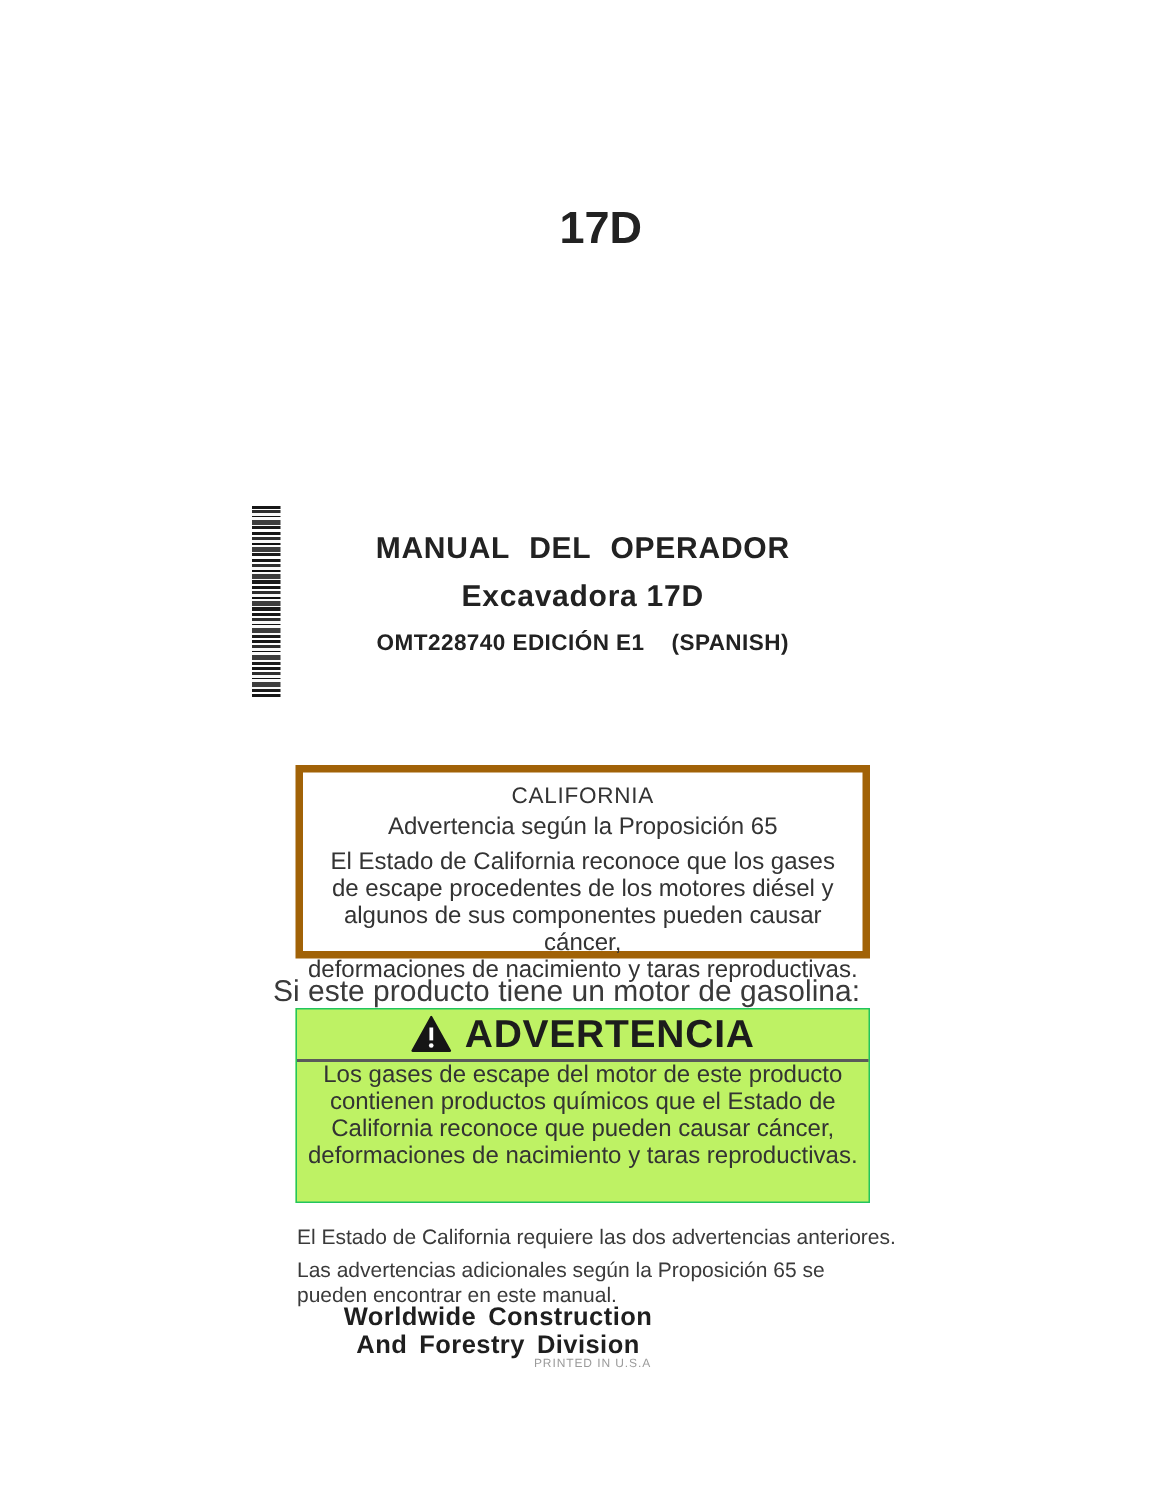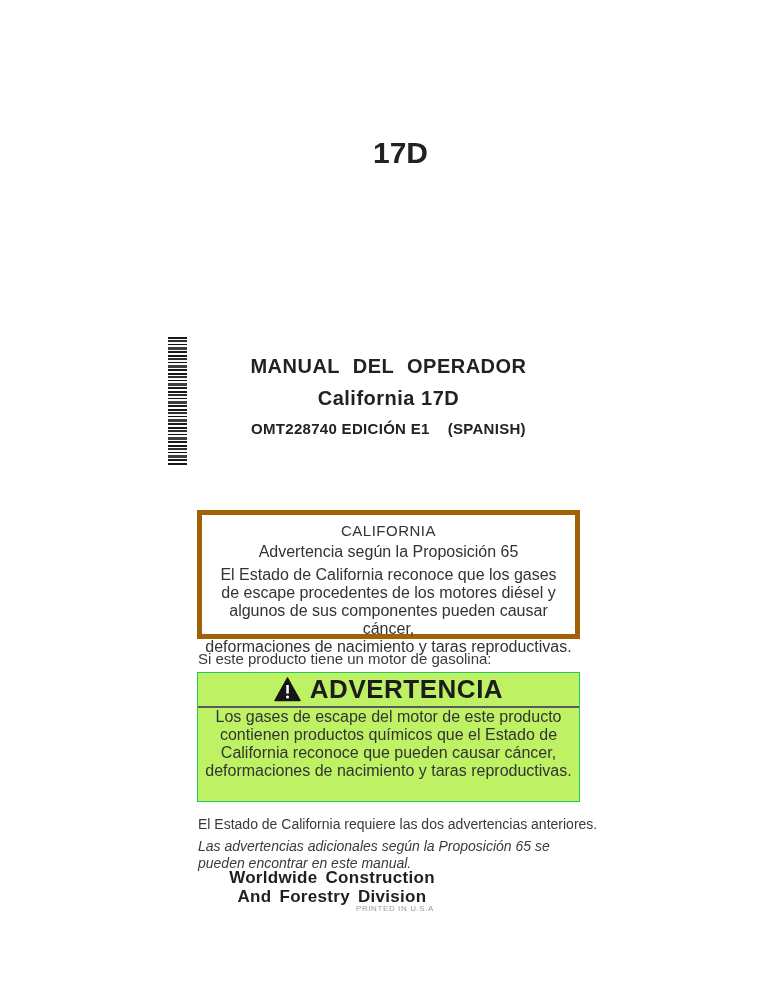--- a/index.html
+++ b/index.html
@@ -39,38 +39,38 @@
   
   .cal-box {
     position:absolute; left:197px; top:510px; width:383px; height:129px;
     border:5px solid #a16207; box-sizing:border-box; text-align:center; color:#333;
   }
   .cal-title { font-size:15px; letter-spacing:0.5px; margin-top:7px; line-height:17px; }
   .cal-sub   { font-size:16px; margin-top:4px; line-height:18px; }
   .cal-body  { font-size:16px; line-height:18px; margin-top:5px; }
 
   
-  .gas-note { position:absolute; left:198px; top:650px; font-size:15px; color:#3a3a3a; }
+  .gas-note { position:absolute; left:182px; top:650px; font-size:20px; color:#3a3a3a; }
 
   
   .warn-box {
     position:absolute; left:197px; top:672px; width:383px; height:130px;
     border:1px solid #22c55e; box-sizing:border-box; background:#bef264;
   }
   .warn-header {
     height:33px; border-bottom:2px solid #5a5a5a;
     display:flex; align-items:center; justify-content:center; gap:9px;
   }
   .warn-icon { display:inline-flex; align-items:center; }
   .warn-title { font-size:26px; font-weight:bold; color:#1c1c1c; letter-spacing:0.5px; }
   .warn-body { text-align:center; font-size:16px; line-height:18px; color:#333; }
 
   
   .note1 { position:absolute; left:198px; top:816px; font-size:14px; color:#3a3a3a; }
-  .note2 { position:absolute; left:198px; top:838px; font-size:14px; line-height:17px; color:#3a3a3a;font-style:italic; }
+  .note2 { position:absolute; left:198px; top:838px; font-size:14px; line-height:17px; color:#3a3a3a; }
 
   
   .division {
     position:absolute; left:228px; top:868px; width:208px; text-align:center;
     font-size:17px; line-height:19px; font-weight:bold; color:#1f1f1f;
     word-spacing:3px; letter-spacing:0.3px;
   }
   .printed {
     position:absolute; left:355px; top:904px; width:80px; text-align:center;
     font-size:8px; color:#9b9b9b; letter-spacing:0.6px;
@@ -82,21 +82,21 @@
 <div class="page">
 
   <div class="title-block">
     <div class="title-l2">17D</div>
   </div>
 
   <div class="barcode"></div>
 
   <div class="heading-block">
     <div class="h1">MANUAL DEL OPERADOR</div>
-    <div class="h2">California 17D</div>
+    <div class="h2">Excavadora 17D</div>
     <div class="h3">
       <span>OMT228740 EDICIÓN E1</span><span class="lang">(SPANISH)</span>
     </div>
   </div>
 
   <div class="cal-box">
     <div class="cal-title">CALIFORNIA</div>
     <div class="cal-sub">Advertencia según la Proposición 65</div>
     <div class="cal-body">
       <div>El Estado de California reconoce que los gases</div>

